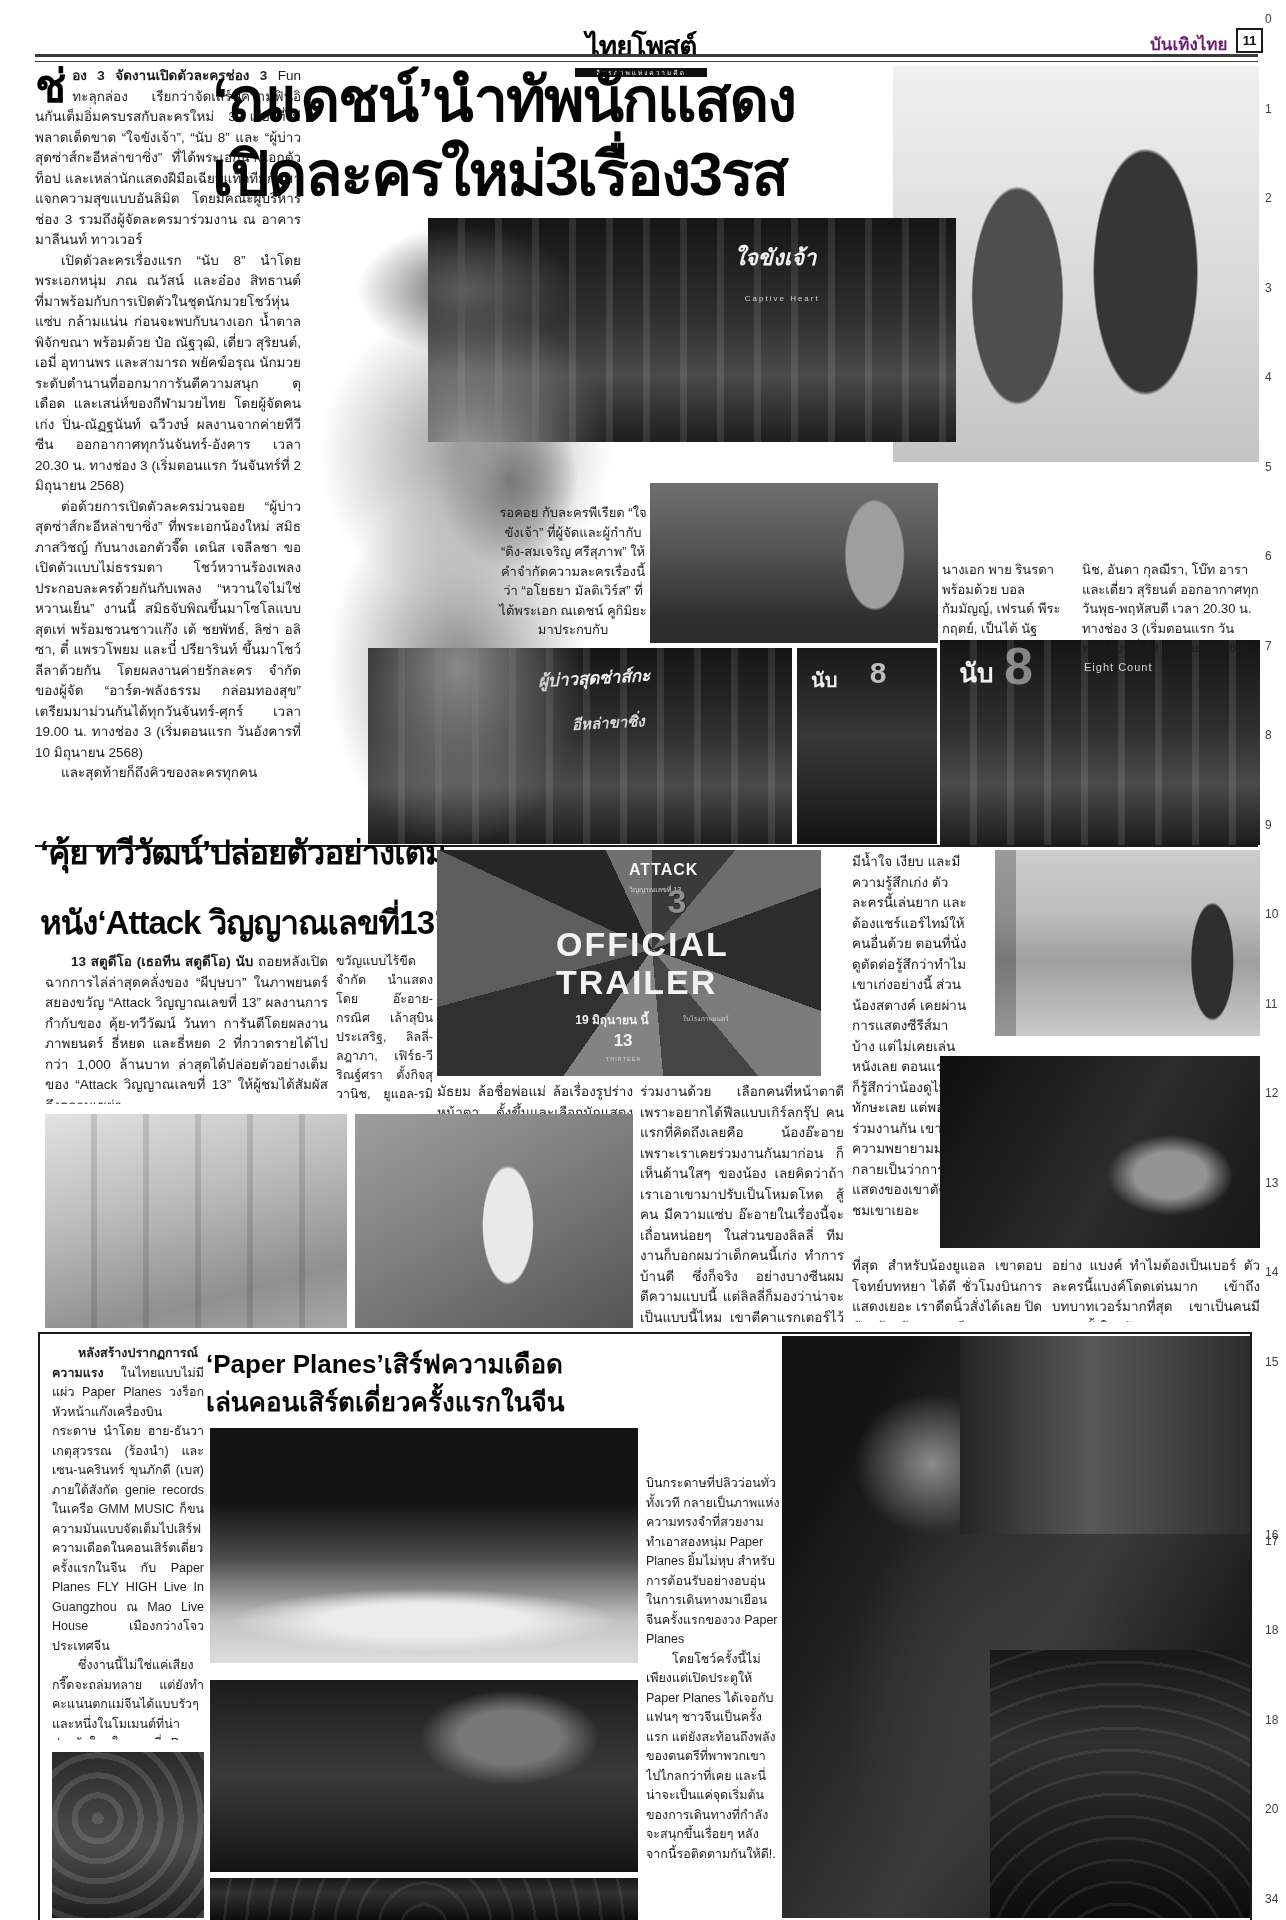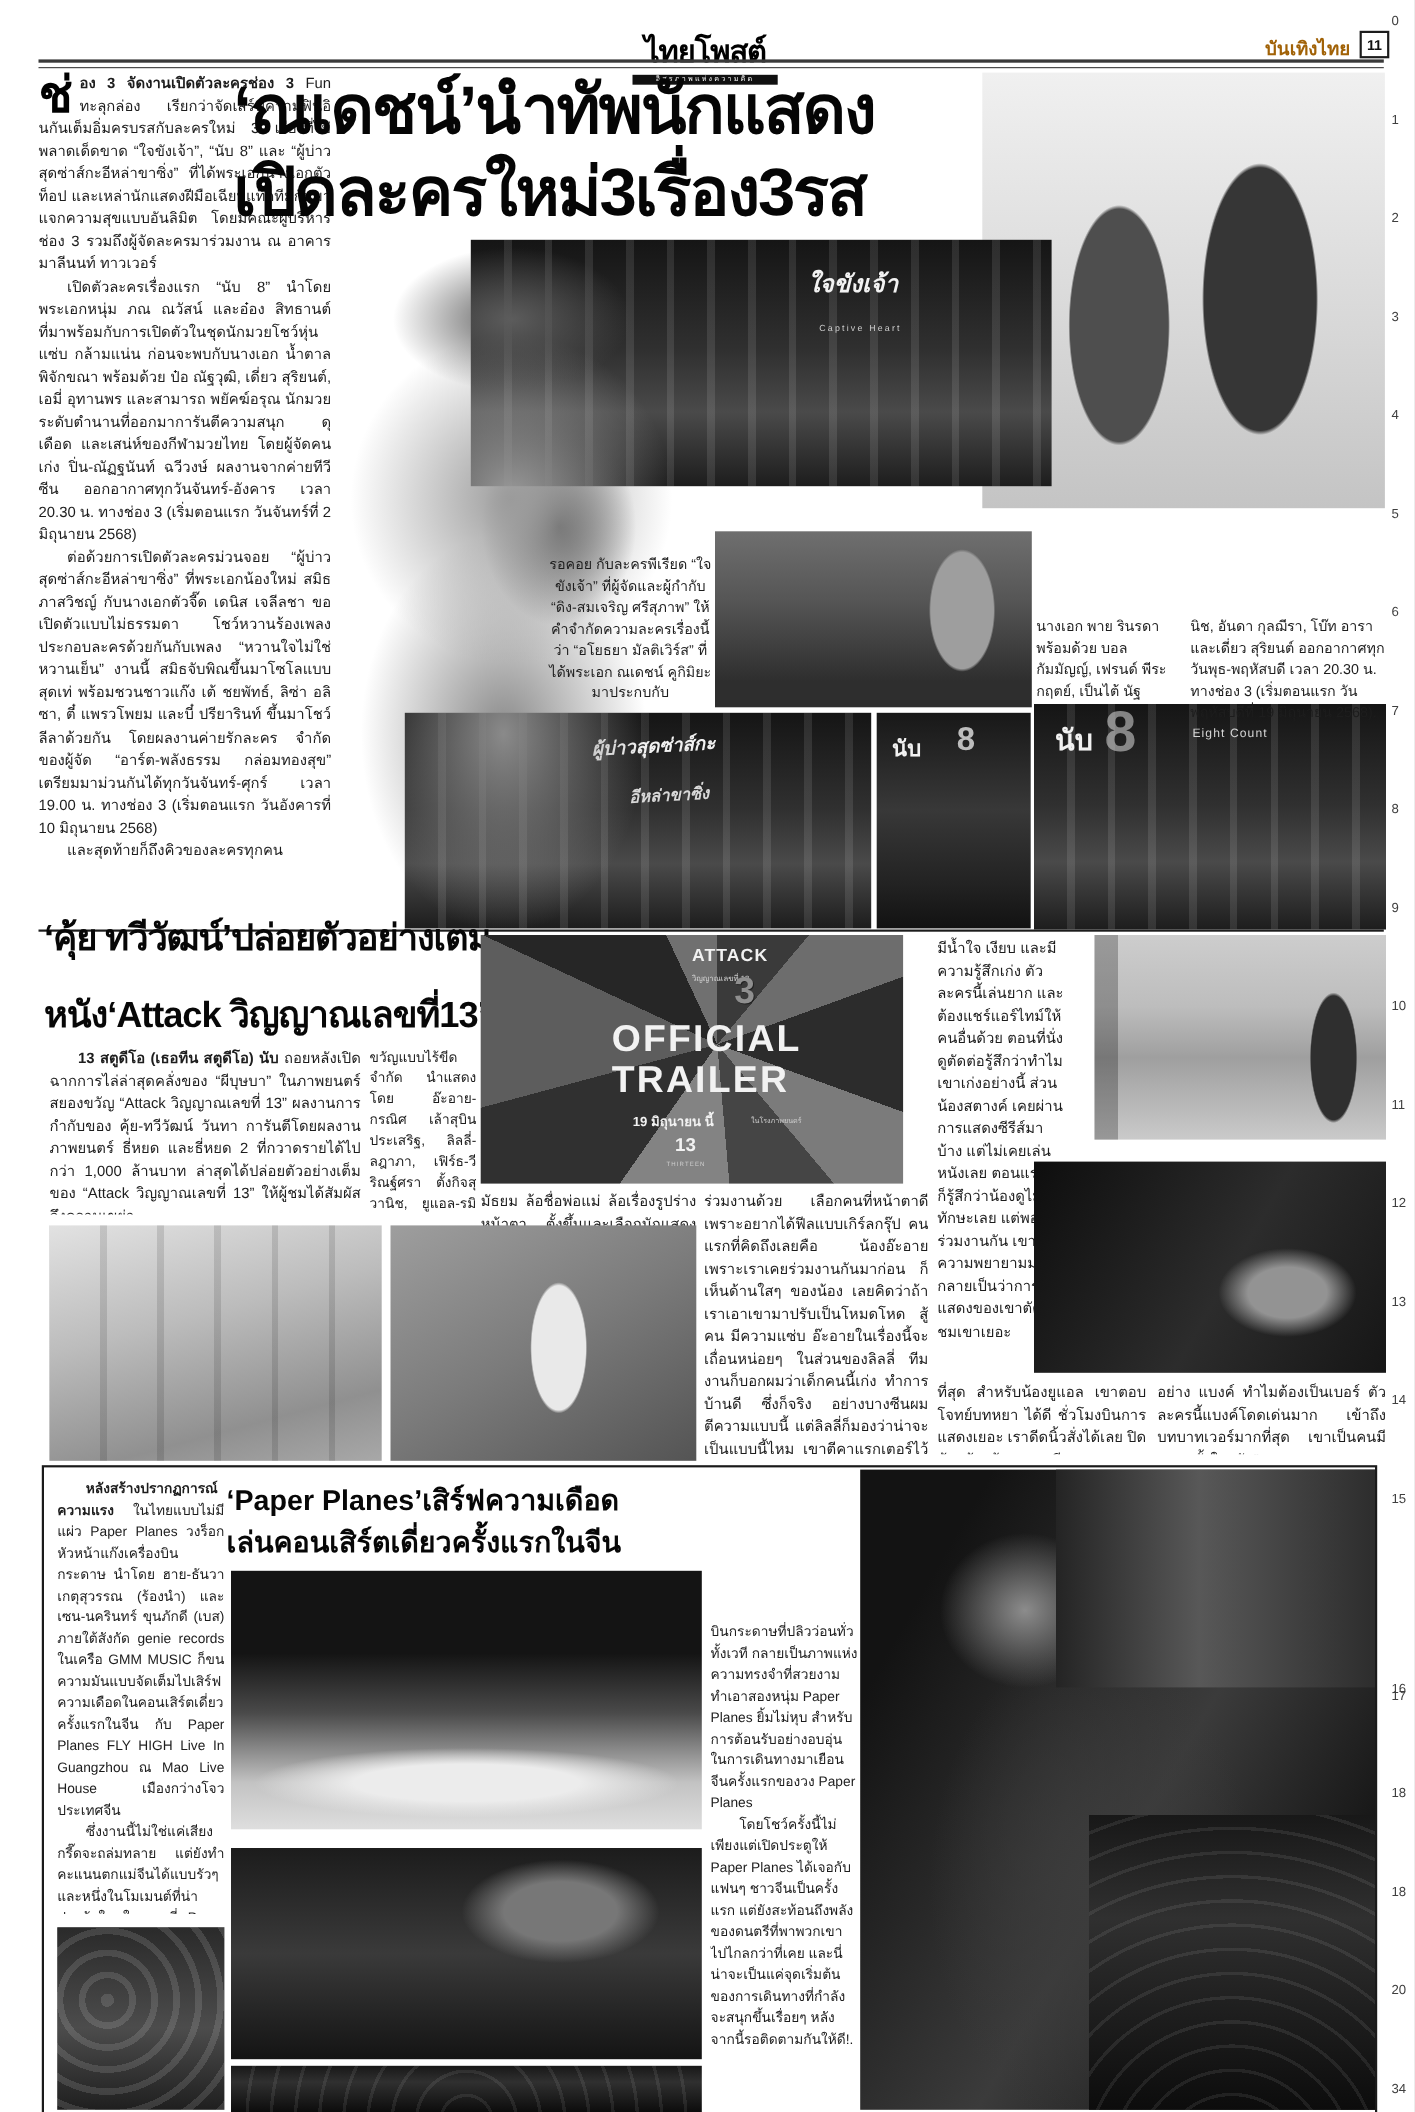--- a/index.html
+++ b/index.html
@@ -12,21 +12,21 @@
   .dropcap{float:left;font-size:46px;line-height:40px;font-weight:bold;padding-right:6px;color:#000;}
   .leadbold{font-weight:bold;}
   .headline1{font-size:61px;line-height:73px;font-weight:900;letter-spacing:-2px;color:#050505;white-space:nowrap;}
   .headline2{font-size:33px;line-height:45px;font-weight:800;letter-spacing:-1px;color:#070707;white-space:nowrap;}
   .headline3{font-size:26px;line-height:37px;font-weight:800;color:#070707;text-align:center;white-space:nowrap;}
   .caption{font-size:13px;line-height:19.5px;}
   .cap-center{text-align:center;}
   
   .logo{font-size:28px;font-weight:900;letter-spacing:-1px;color:#000;text-align:center;}
   .logobar{background:#101010;color:#fff;font-size:6.5px;text-align:center;line-height:9px;height:9px;letter-spacing:2px;}
-  .section-label{font-size:17px;font-weight:bold;color:#a16207;}
+  .section-label{font-size:17px;font-weight:bold;color:#701a75;}
   .pagebox{width:23px;height:21px;border:2px solid #1c1c1c;font-size:13px;font-weight:bold;
            text-align:center;line-height:21px;color:#101010;}
   .rule-double{border-top:3px solid #3a3a3a;border-bottom:1px solid #3a3a3a;height:4px;}
   .rule-single{border-top:2.5px solid #1c1c1c;height:0;}
   .ruler{position:absolute;left:1265px;font-size:12px;color:#3f3f3f;}
   
   .ph{position:absolute;}
   .ph-couple{background:
      radial-gradient(ellipse 21% 46% at 34% 58%, #4e4e4e 58%, transparent 60%),
      radial-gradient(ellipse 24% 52% at 69% 52%, #363636 58%, transparent 60%),

